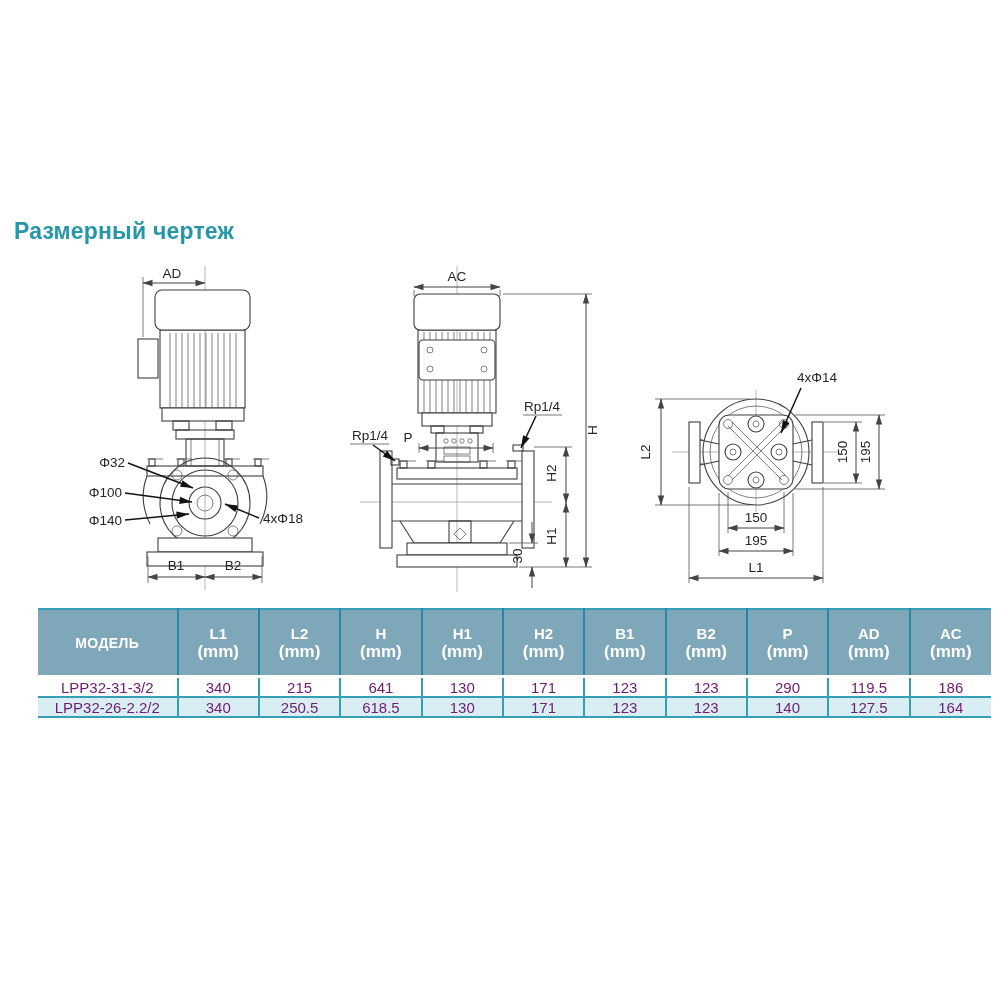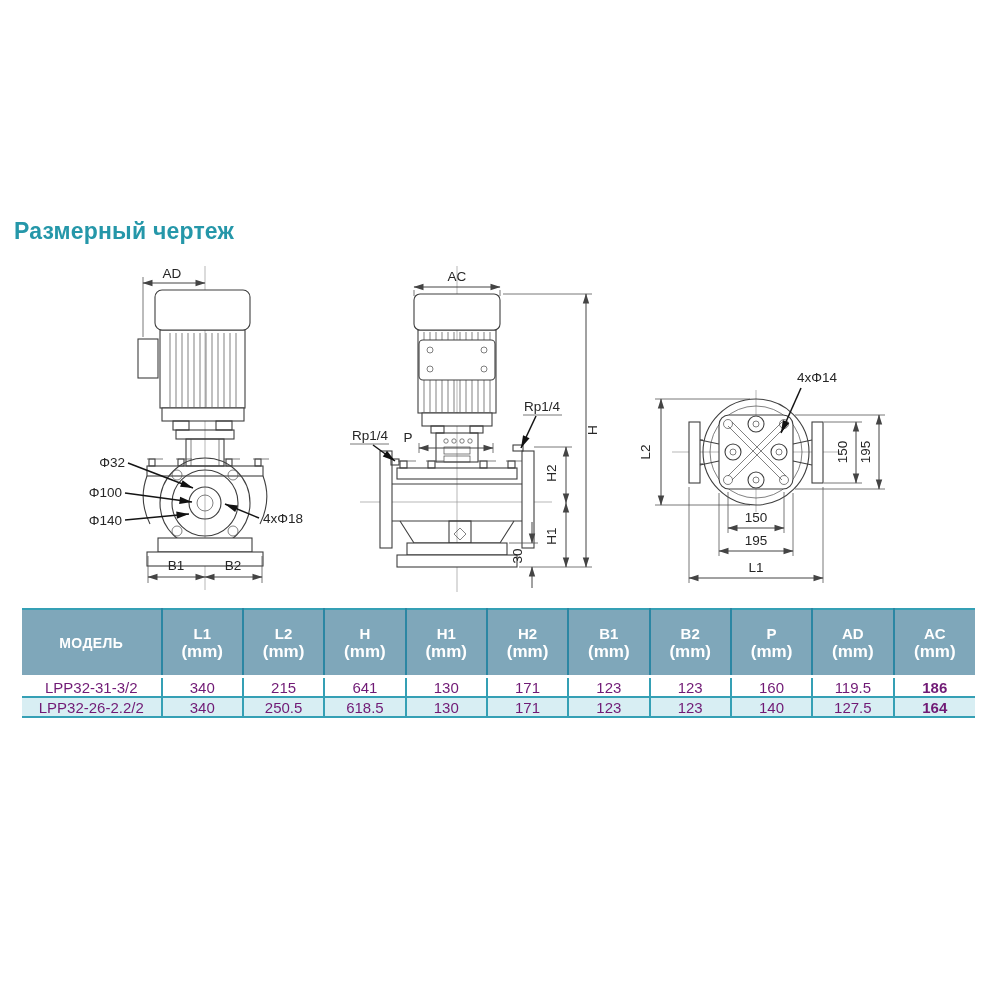--- a/index.html
+++ b/index.html
@@ -12,31 +12,31 @@
   .ol{stroke:#3f3f3f;stroke-width:1.1;fill:none;}
   .olw{stroke:#3f3f3f;stroke-width:1.1;fill:#fff;}
   .thin{stroke:#4a4a4a;stroke-width:.7;fill:none;}
   .cl{stroke:#9a9a9a;stroke-width:.7;fill:none;}
   .ext{stroke:#555;stroke-width:.8;fill:none;}
   .dl{stroke:#444;stroke-width:1;fill:none;marker-start:url(#dim);marker-end:url(#dim);}
   .dle{stroke:#444;stroke-width:1;fill:none;marker-end:url(#dim);}
   .lead{stroke:#141414;stroke-width:1.5;fill:none;marker-end:url(#leadarr);}
   .dim{font-family:"Liberation Sans",sans-serif;font-size:13.5px;fill:#262626;}
   
-  .dim-table{position:absolute;left:22px;top:608px;width:953px;border-collapse:collapse;
+  .dim-table{position:absolute;left:38px;top:608px;width:953px;border-collapse:collapse;
              table-layout:fixed;font-family:"Liberation Sans",sans-serif;}
   .dim-table th{background:#7FA7BA;color:#fff;font-weight:700;height:65px;
                 border-right:2px solid #2B86A3;border-top:2px solid #35A0B5;
                 border-bottom:3px solid #fff;padding:0;vertical-align:middle;}
   .dim-table th:last-child{border-right:none;}
   .dim-table .hl{font-size:15px;line-height:18px;}
   .dim-table .hu{font-size:17px;line-height:17px;}
   .dim-table td{height:18px;text-align:center;font-size:15px;color:#701a75;padding:0;
                 border-right:2px solid #35A0B5;border-bottom:2px solid #35A0B5;}
-  .dim-table td:last-child{border-right:none;font-weight:bold;}
+  .dim-table td:last-child{border-right:none;}
   .dim-table tr.alt td{background:#D8EEF3;}
   .dim-table th.model{font-size:14px;letter-spacing:.4px;}
 </style>
 </head>
 <body>
 
 <div class="page">
 
   <h1 class="title">Размерный чертеж</h1>
 
@@ -289,21 +289,21 @@
     <tbody>
       <tr>
         <td>LPP32-31-3/2</td>
         <td>340</td>
         <td>215</td>
         <td>641</td>
         <td>130</td>
         <td>171</td>
         <td>123</td>
         <td>123</td>
-        <td>160</td>
+        <td>290</td>
         <td>119.5</td>
         <td>186</td>
       </tr>
       <tr class="alt">
         <td>LPP32-26-2.2/2</td>
         <td>340</td>
         <td>250.5</td>
         <td>618.5</td>
         <td>130</td>
         <td>171</td>

